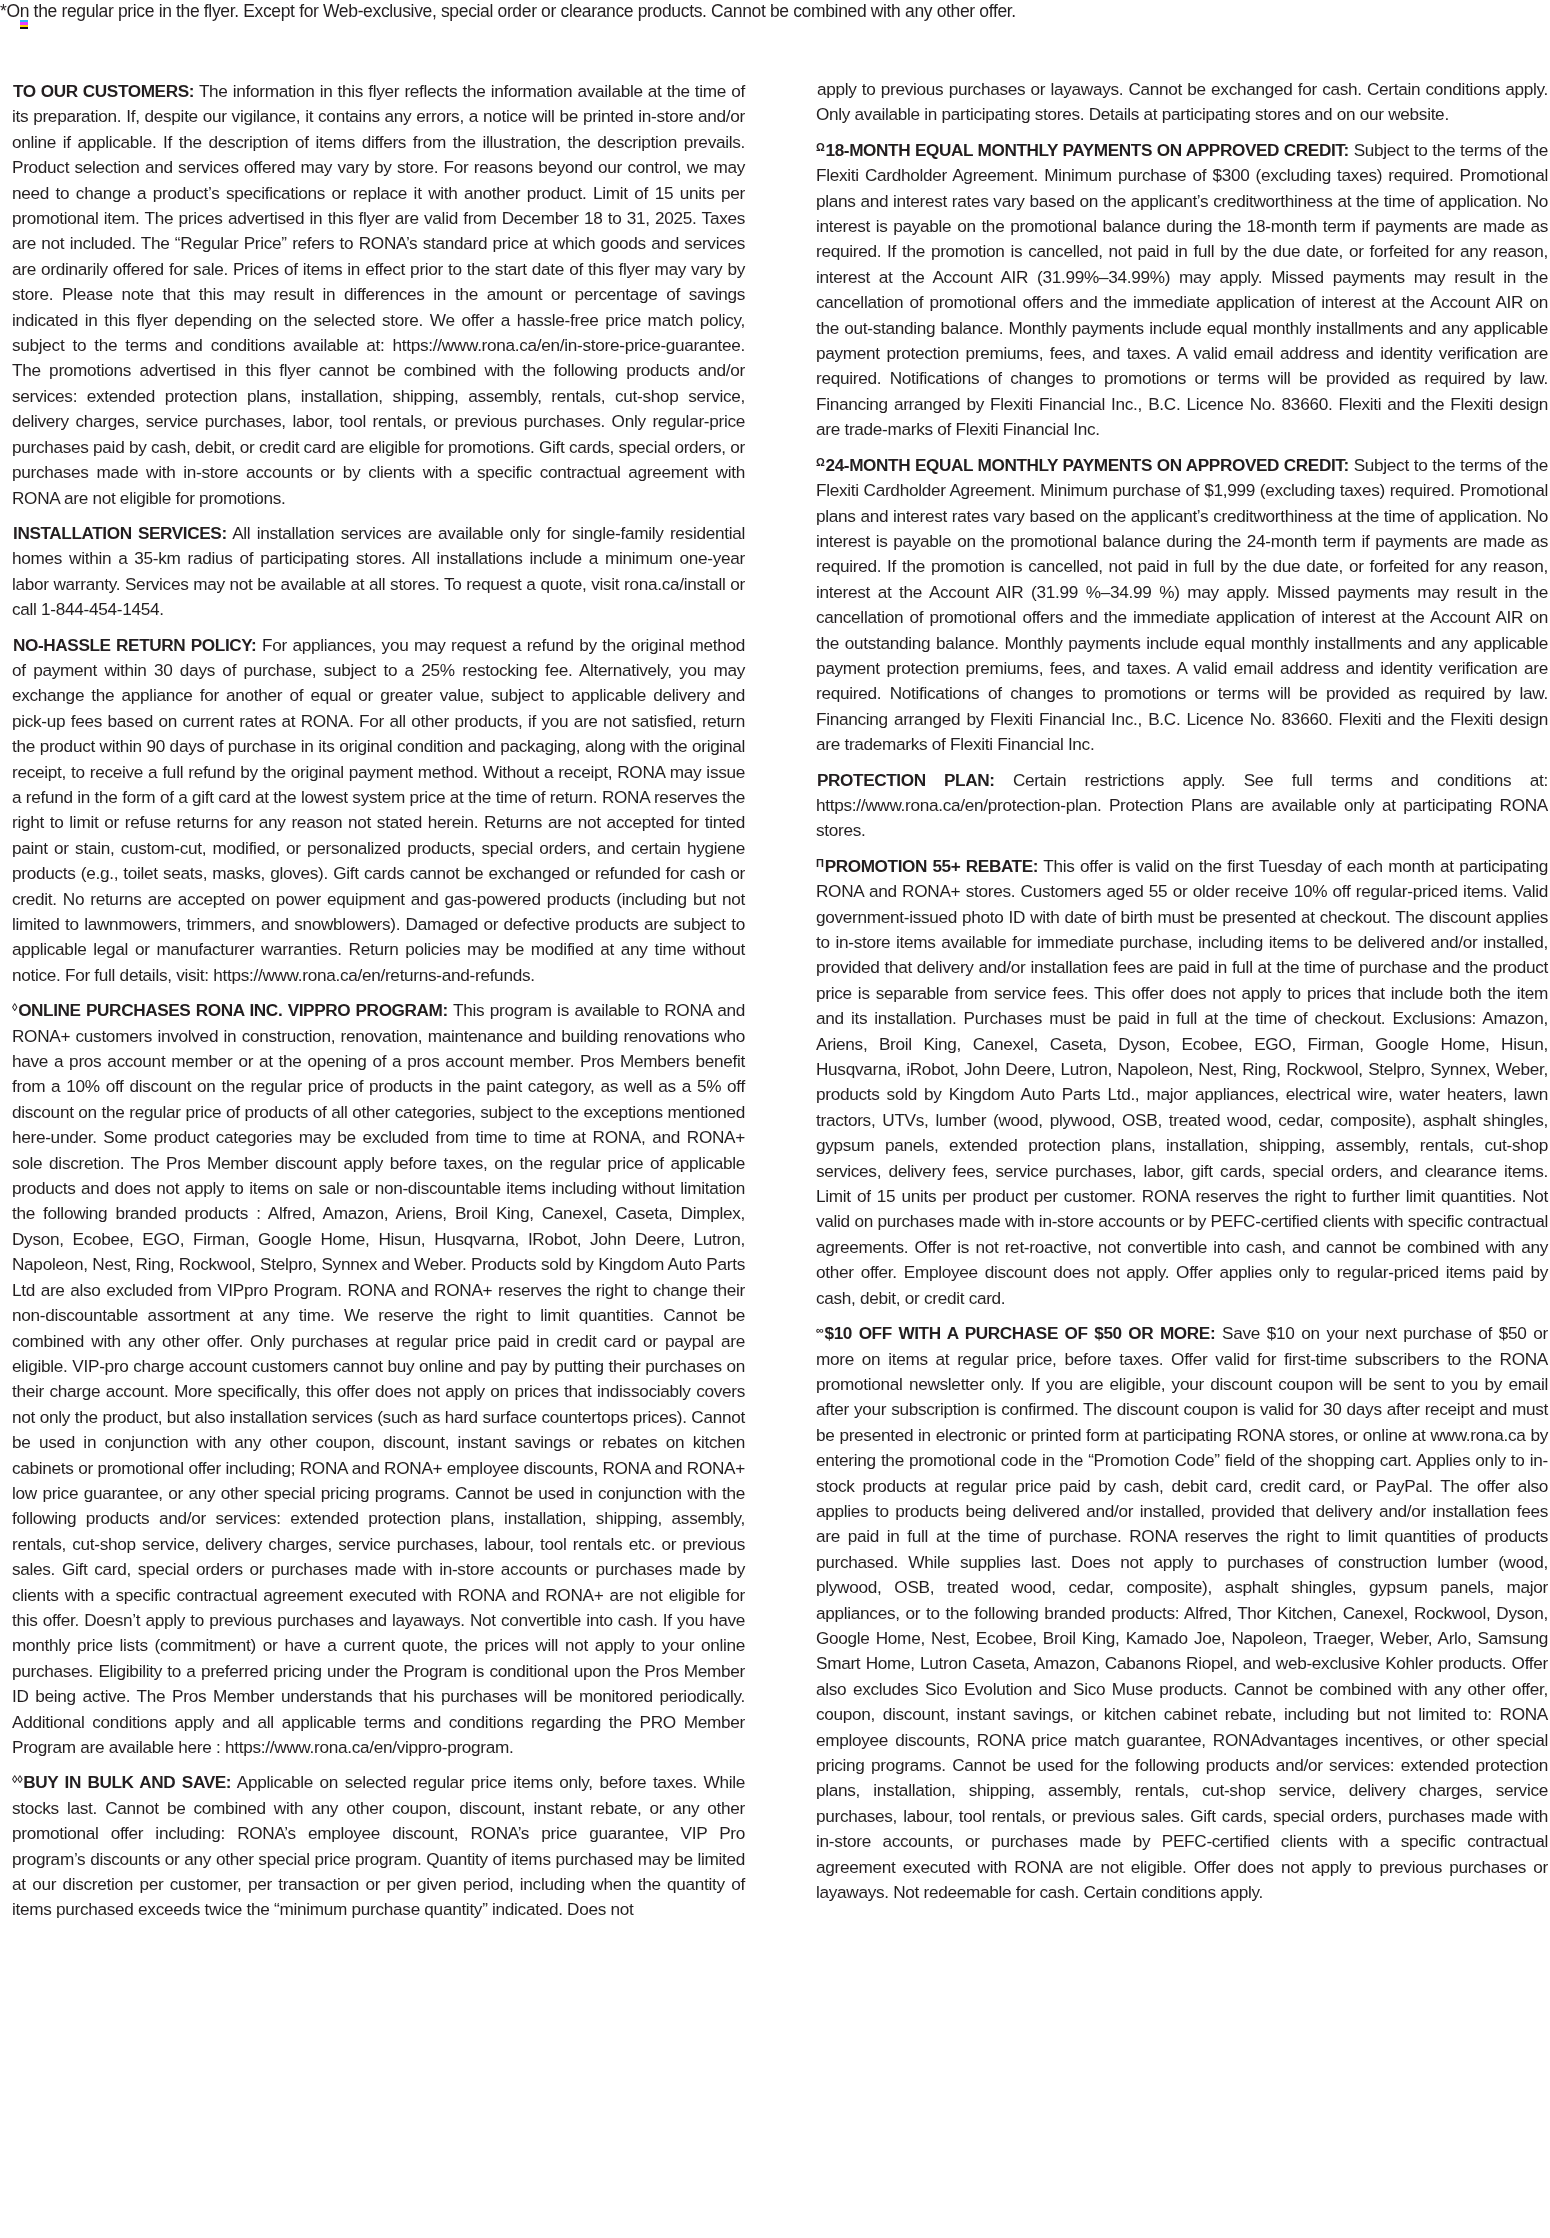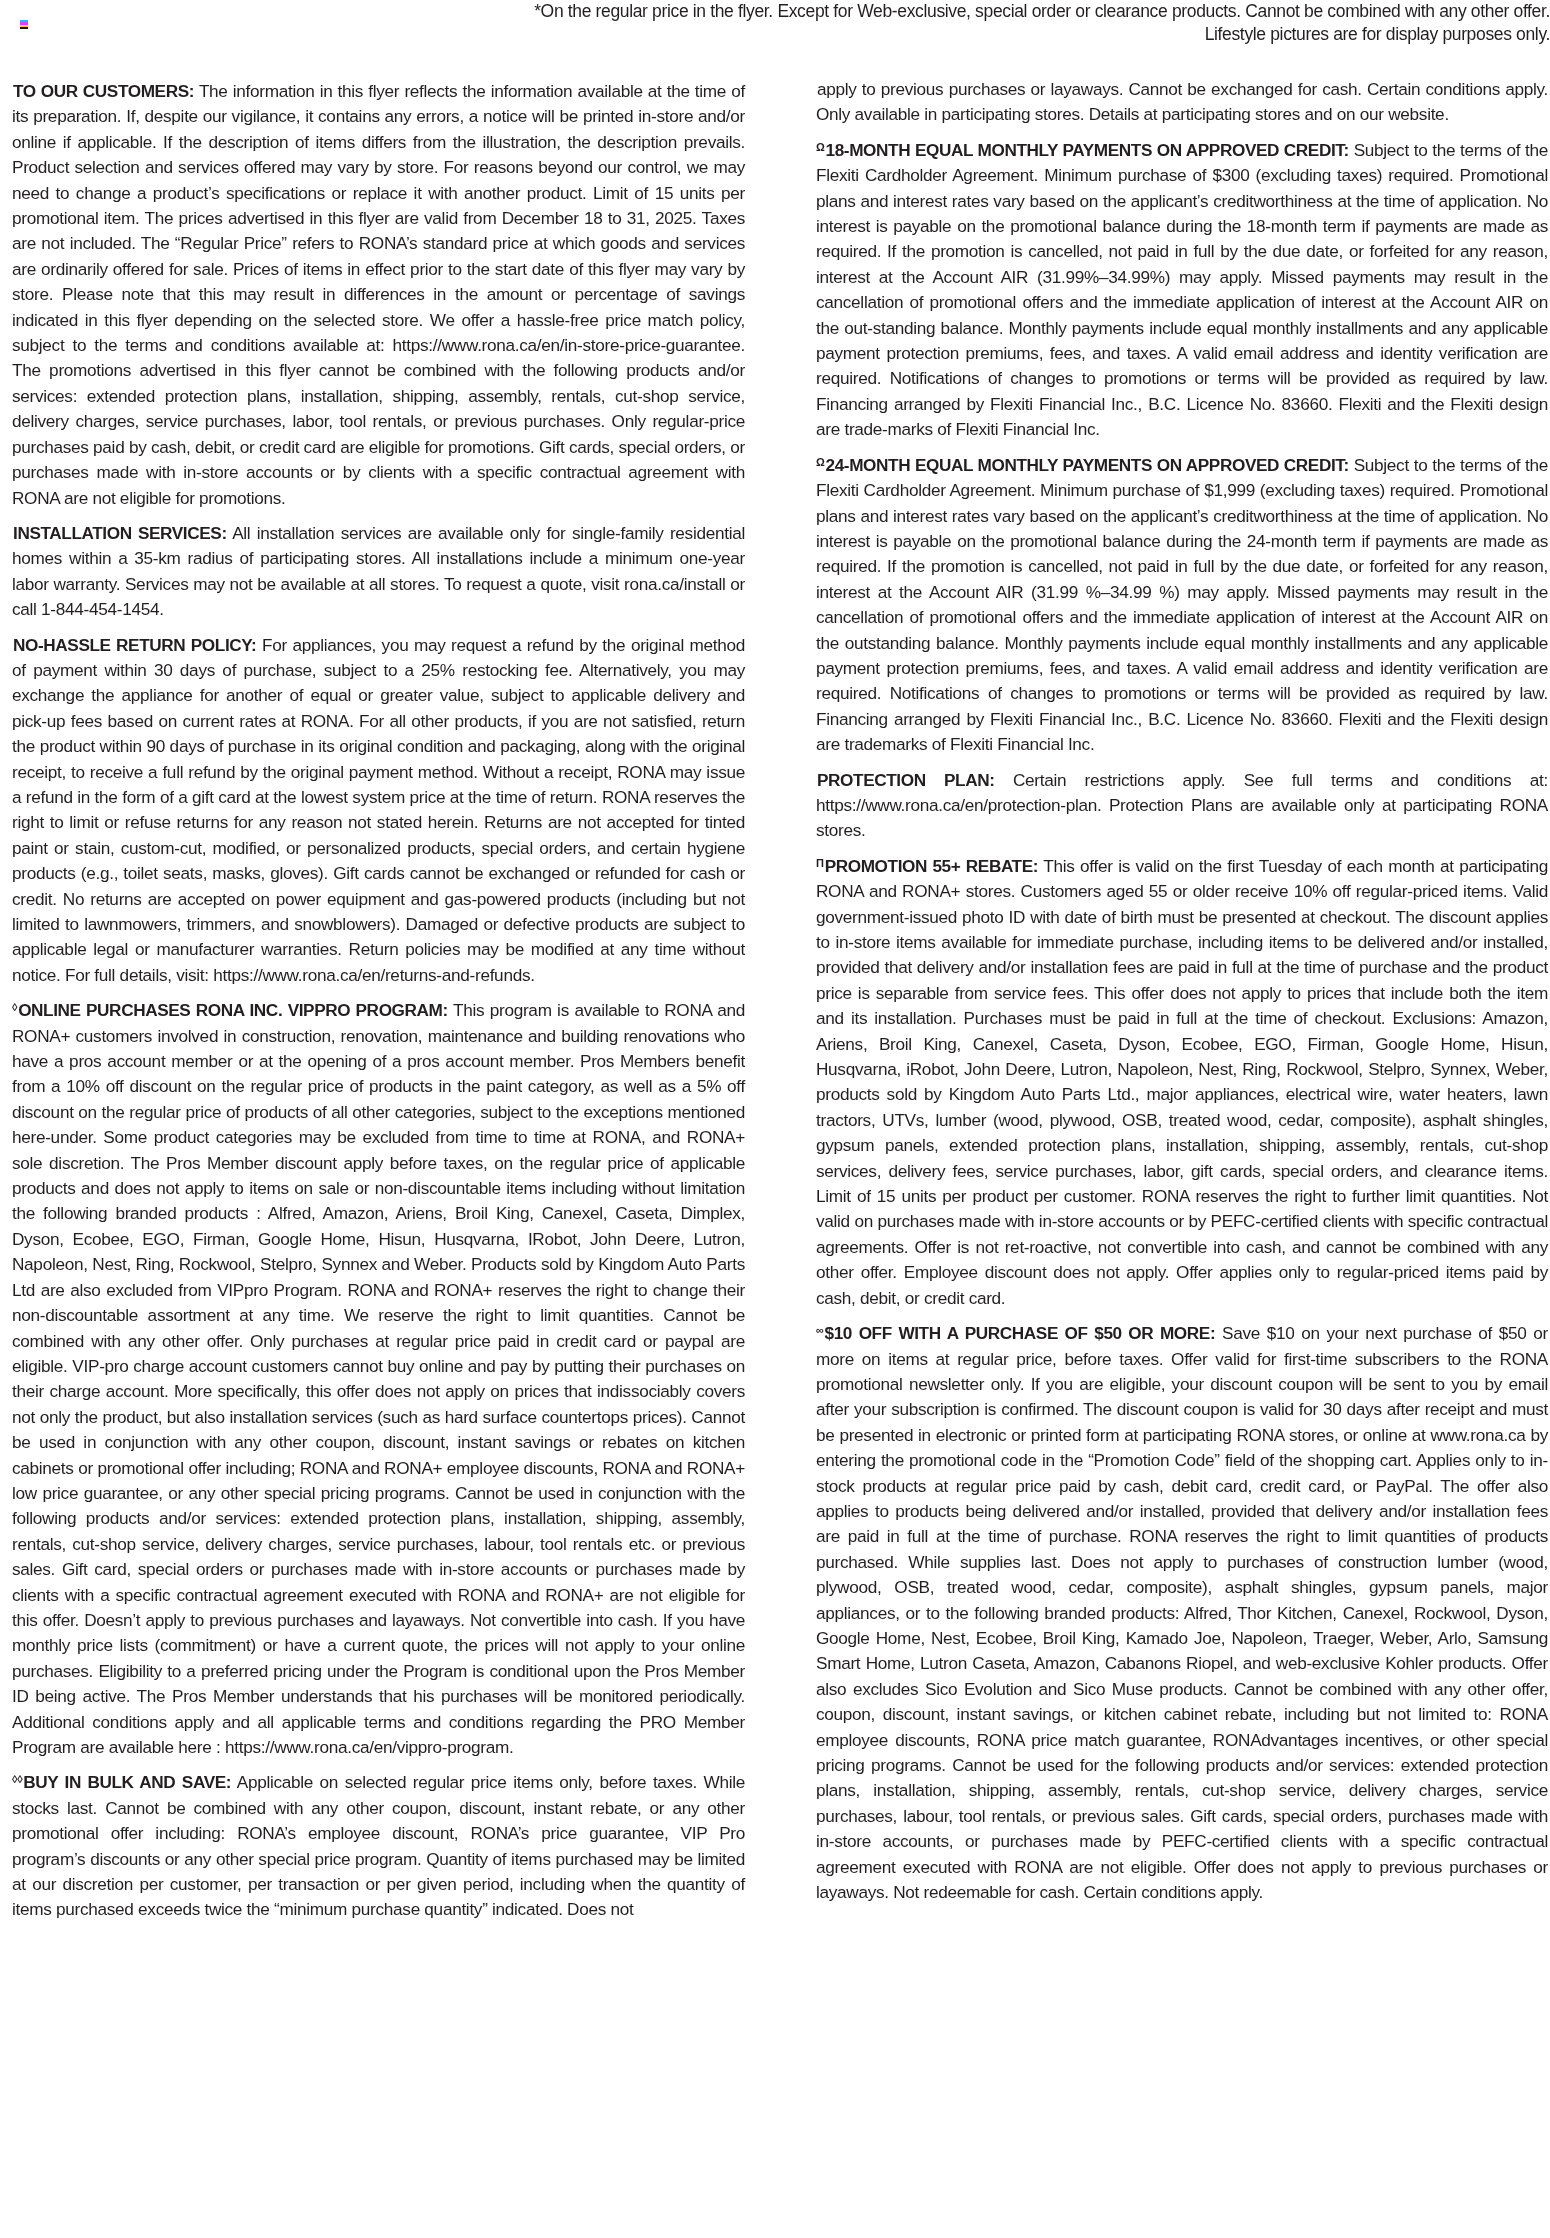--- a/index.html
+++ b/index.html
@@ -8,21 +8,21 @@
     font-family: "Liberation Sans", "DejaVu Sans", sans-serif;
     color: #231f20;
   }
   .reg-mark {
     position: absolute; left: 20px; top: 20px; width: 8px; height: 9px;
     display: flex; flex-direction: column;
   }
   .reg-mark span { flex: 1; display: block; }
   .header {
     position: absolute; left: 0; top: 0; width: 1550px;
-    text-align: right; font-size: 17.5px; line-height: 22.5px;
+    text-align: left; font-size: 17.5px; line-height: 22.5px;
     letter-spacing: -0.35px;
   }
   .header .line { display: block; white-space: nowrap; }
   .header b { font-weight: 700; }
   .col {
     position: absolute; top: 76px; width: 745px;
     font-size: 17.2px; line-height: 25.4px; letter-spacing: -0.3px;
     text-align: justify;
   }
   .col.left { left: 0; }
@@ -36,21 +36,20 @@
 
 <div class="reg-mark">
   <span style="background:#29b6f6"></span>
   <span style="background:#e040fb"></span>
   <span style="background:#ffd600"></span>
   <span style="background:#111111"></span>
 </div>
 
 <div class="header">
   <span class="line">*On the regular price in the flyer. Except for Web-exclusive, special order or clearance products. Cannot be combined with any other offer.</span>
-  <span class="line">Lifestyle pictures are for display purposes only.</span>
 </div>
 
 <div class="col left">
   <p class="para"><span class="sym"></span><span class="title">TO OUR CUSTOMERS:</span><span> The information in this flyer reflects the information available at the time of its preparation. If, despite our vigilance, it contains any errors, a notice will be printed in-store and/or online if applicable. If the description of items differs from the illustration, the description prevails. Product selection and services offered may vary by store. For reasons beyond our control, we may need to change a product’s specifications or replace it with another product. Limit of 15 units per promotional item. The prices advertised in this flyer are valid from December 18 to 31, 2025. Taxes are not included. The “Regular Price” refers to RONA’s standard price at which goods and services are ordinarily offered for sale. Prices of items in effect prior to the start date of this flyer may vary by store. Please note that this may result in differences in the amount or percentage of savings indicated in this flyer depending on the selected store. We offer a hassle-free price match policy, subject to the terms and conditions available at: https://www.rona.ca/en/in-store-price-guarantee. The promotions advertised in this flyer cannot be combined with the following products and/or services: extended protection plans, installation, shipping, assembly, rentals, cut-shop service, delivery charges, service purchases, labor, tool rentals, or previous purchases. Only regular-price purchases paid by cash, debit, or credit card are eligible for promotions. Gift cards, special orders, or purchases made with in-store accounts or by clients with a specific contractual agreement with RONA are not eligible for promotions.</span></p>
   <p class="para"><span class="sym"></span><span class="title">INSTALLATION SERVICES:</span><span> All installation services are available only for single-family residential homes within a 35-km radius of participating stores. All installations include a minimum one-year labor warranty. Services may not be available at all stores. To request a quote, visit rona.ca/install or call 1-844-454-1454.</span></p>
   <p class="para"><span class="sym"></span><span class="title">NO-HASSLE RETURN POLICY:</span><span> For appliances, you may request a refund by the original method of payment within 30 days of purchase, subject to a 25% restocking fee. Alternatively, you may exchange the appliance for another of equal or greater value, subject to applicable delivery and pick-up fees based on current rates at RONA. For all other products, if you are not satisfied, return the product within 90 days of purchase in its original condition and packaging, along with the original receipt, to receive a full refund by the original payment method. Without a receipt, RONA may issue a refund in the form of a gift card at the lowest system price at the time of return. RONA reserves the right to limit or refuse returns for any reason not stated herein. Returns are not accepted for tinted paint or stain, custom-cut, modified, or personalized products, special orders, and certain hygiene products (e.g., toilet seats, masks, gloves). Gift cards cannot be exchanged or refunded for cash or credit. No returns are accepted on power equipment and gas-powered products (including but not limited to lawnmowers, trimmers, and snowblowers). Damaged or defective products are subject to applicable legal or manufacturer warranties. Return policies may be modified at any time without notice. For full details, visit: https://www.rona.ca/en/returns-and-refunds.</span></p>
   <p class="para"><span class="sym">◊</span><span class="title">ONLINE PURCHASES RONA INC. VIPPRO PROGRAM:</span><span> This program is available to RONA and RONA+ customers involved in construction, renovation, maintenance and building renovations who have a pros account member or at the opening of a pros account member. Pros Members benefit from a 10% off discount on the regular price of products in the paint category, as well as a 5% off discount on the regular price of products of all other categories, subject to the exceptions mentioned here-under. Some product categories may be excluded from time to time at RONA, and RONA+ sole discretion. The Pros Member discount apply before taxes, on the regular price of applicable products and does not apply to items on sale or non-discountable items including without limitation the following branded products : Alfred, Amazon, Ariens, Broil King, Canexel, Caseta, Dimplex, Dyson, Ecobee, EGO, Firman, Google Home, Hisun, Husqvarna, IRobot, John Deere, Lutron, Napoleon, Nest, Ring, Rockwool, Stelpro, Synnex and Weber. Products sold by Kingdom Auto Parts Ltd are also excluded from VIPpro Program. RONA and RONA+ reserves the right to change their non-discountable assortment at any time. We reserve the right to limit quantities. Cannot be combined with any other offer. Only purchases at regular price paid in credit card or paypal are eligible. VIP-pro charge account customers cannot buy online and pay by putting their purchases on their charge account. More specifically, this offer does not apply on prices that indissociably covers not only the product, but also installation services (such as hard surface countertops prices). Cannot be used in conjunction with any other coupon, discount, instant savings or rebates on kitchen cabinets or promotional offer including; RONA and RONA+ employee discounts, RONA and RONA+ low price guarantee, or any other special pricing programs. Cannot be used in conjunction with the following products and/or services: extended protection plans, installation, shipping, assembly, rentals, cut-shop service, delivery charges, service purchases, labour, tool rentals etc. or previous sales. Gift card, special orders or purchases made with in-store accounts or purchases made by clients with a specific contractual agreement executed with RONA and RONA+ are not eligible for this offer. Doesn’t apply to previous purchases and layaways. Not convertible into cash. If you have monthly price lists (commitment) or have a current quote, the prices will not apply to your online purchases. Eligibility to a preferred pricing under the Program is conditional upon the Pros Member ID being active. The Pros Member understands that his purchases will be monitored periodically. Additional conditions apply and all applicable terms and conditions regarding the PRO Member Program are available here : https://www.rona.ca/en/vippro-program.</span></p>
   <p class="para"><span class="sym">◊◊</span><span class="title">BUY IN BULK AND SAVE:</span><span> Applicable on selected regular price items only, before taxes. While stocks last. Cannot be combined with any other coupon, discount, instant rebate, or any other promotional offer including: RONA’s employee discount, RONA’s price guarantee, VIP Pro program’s discounts or any other special price program. Quantity of items purchased may be limited at our discretion per customer, per transaction or per given period, including when the quantity of items purchased exceeds twice the “minimum purchase quantity” indicated.  Does not</span></p>
 </div>
 

